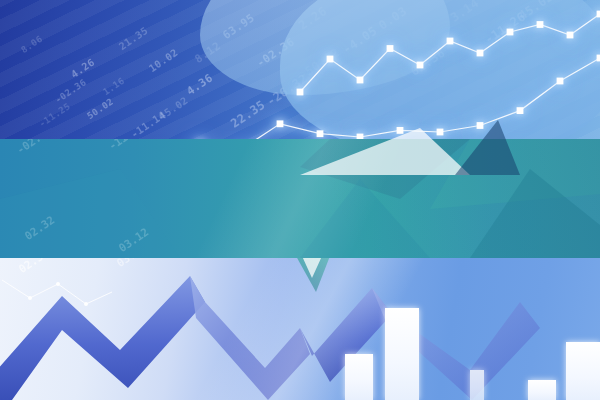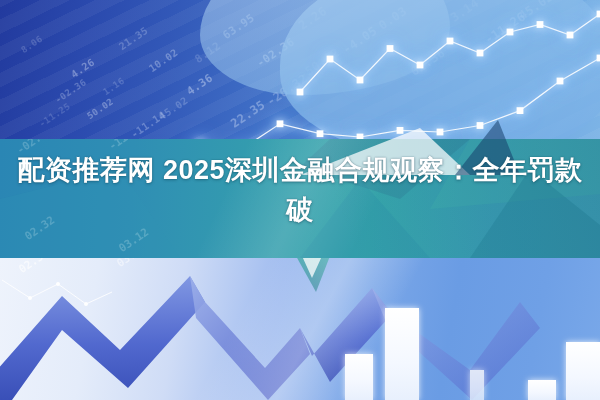--- a/index.html
+++ b/index.html
@@ -269,16 +269,15 @@
     <div class="shine"></div>
     <div style="position:absolute;left:20px;top:6px;font-size:11px;font-weight:700;
                 font-family:'DejaVu Sans Mono',monospace;color:rgba(255,255,255,.6);
                 transform:rotate(-34deg);transform-origin:left center">02.32</div>
     <div style="position:absolute;left:118px;top:0px;font-size:11px;font-weight:700;
                 font-family:'DejaVu Sans Mono',monospace;color:rgba(255,255,255,.45);
                 transform:rotate(-34deg);transform-origin:left center">03.12</div>
   </div>
 
   <div class="headline">
-    <div>配资推荐网 2025深圳金融合规观察：全年罚款破</div>
   </div>
 
 </div>
 
 </body></html>

